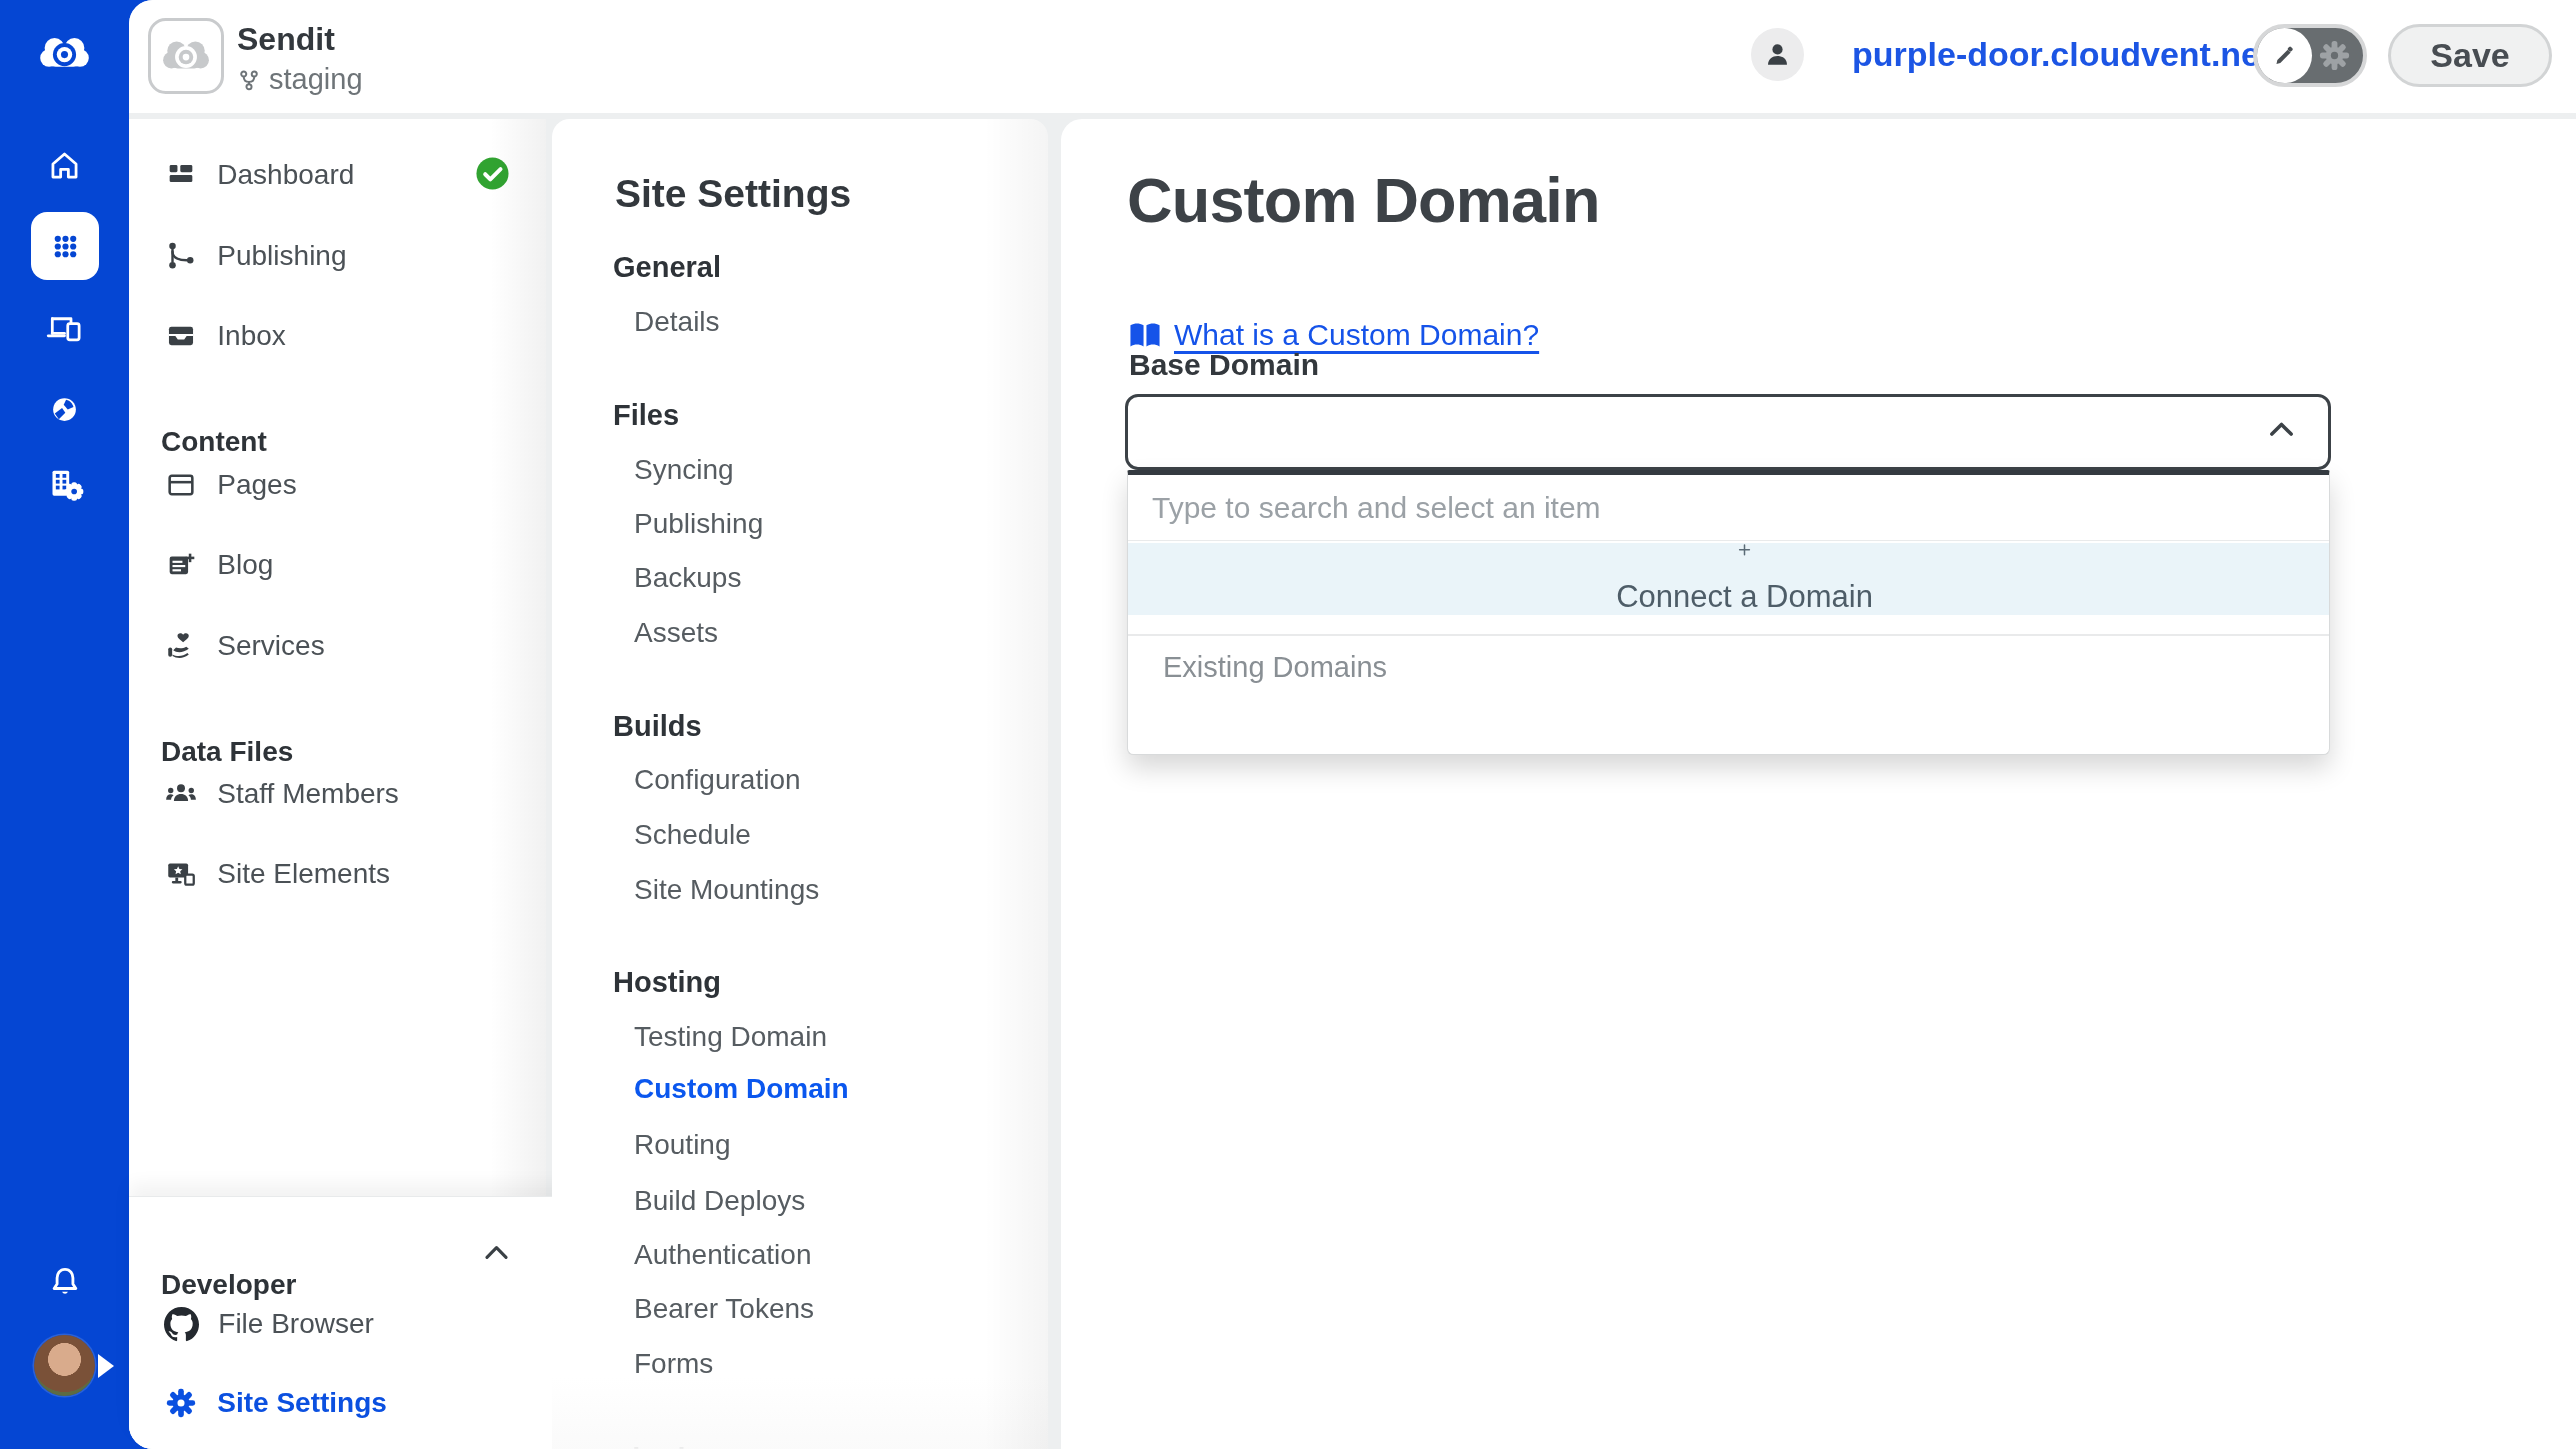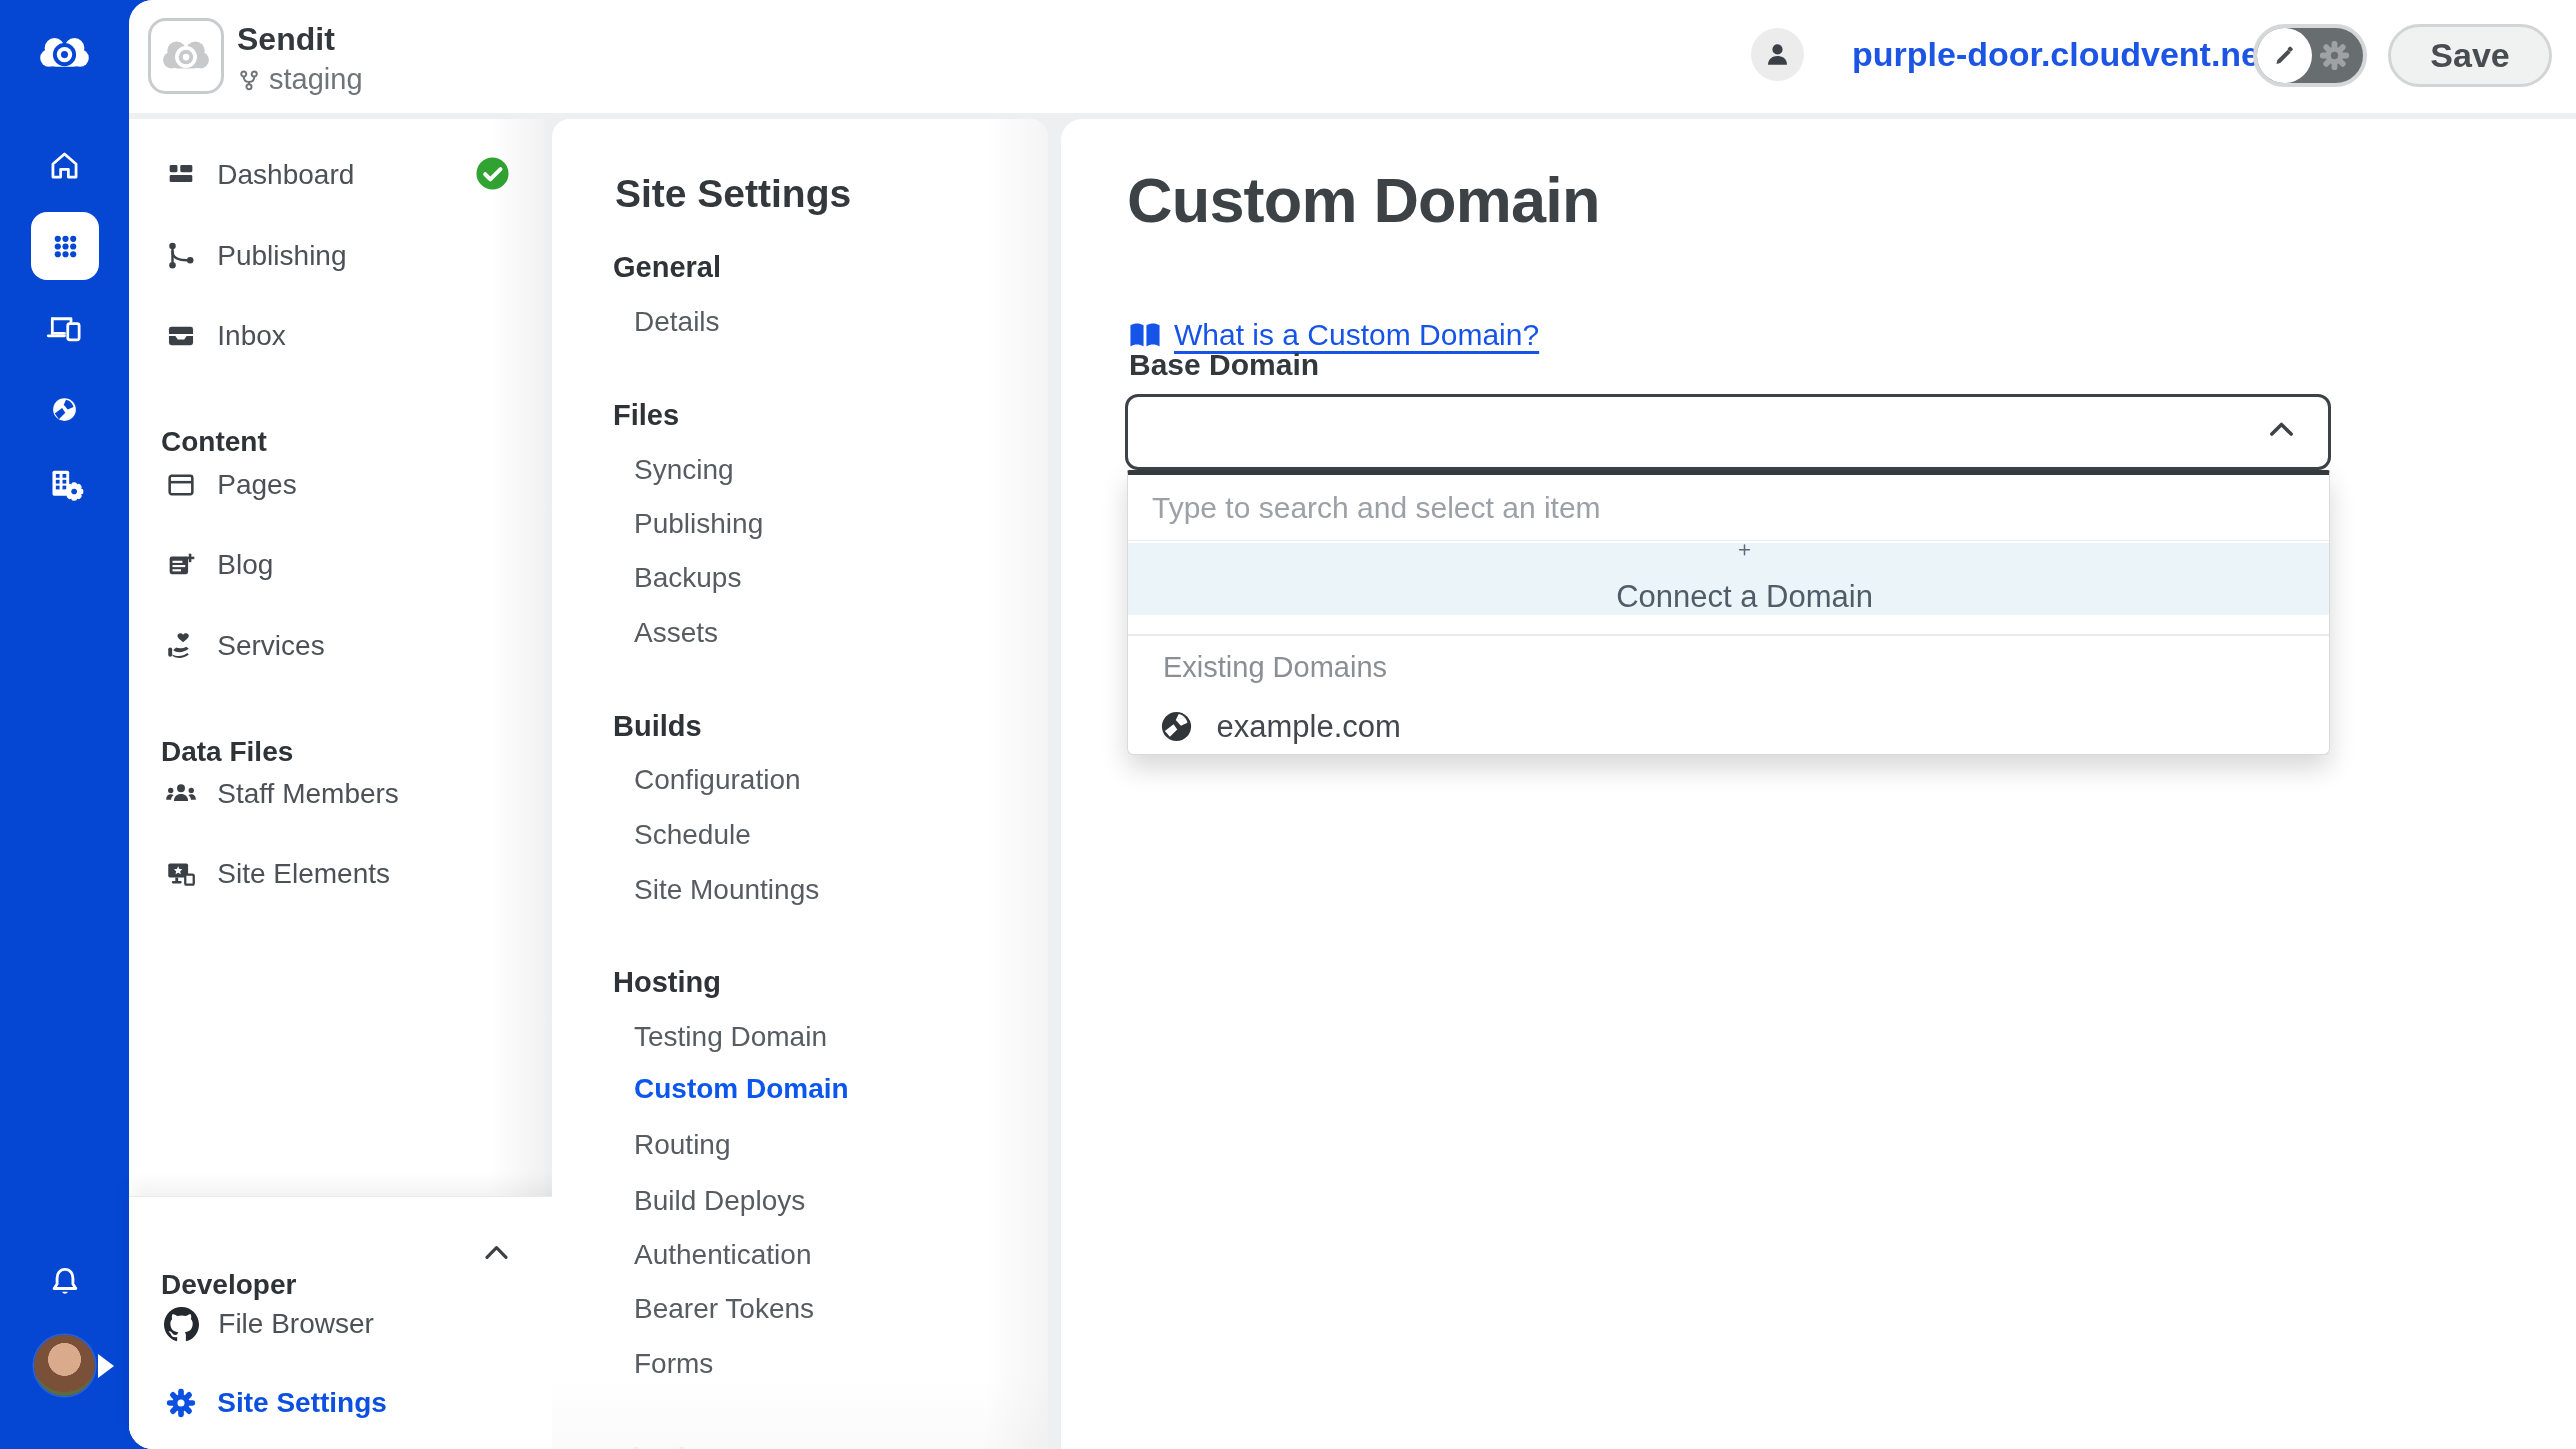--- a/index.html
+++ b/index.html
@@ -417,24 +417,16 @@
         <svg width="29" height="29" viewBox="0 0 36 36" fill="none" stroke="#5a6a76" stroke-width="4" stroke-linecap="round">
           <path d="M18 5 V31"></path>
             <path d="M5 18 H31"></path>
         </svg>
         <span>Connect a Domain</span>
       </div>
 
       <div class="dd-divider"></div>
       <div class="dd-group">Existing Domains</div>
 
-      <div class="dd-option">
-        <svg width="35" height="35" viewBox="0 0 48 48">
-          <circle cx="24" cy="24" r="20" fill="#2f3539"></circle>
-          <path d="M8 30 l12 -9 l5 7 l-10 10 z" fill="#fff"></path>
-          <path d="M27 7 c7 1.5 11 7 12 12 l-9 4 l-7 -8 z" fill="#fff"></path>
-        </svg>
-        <span>example.com</span>
-      </div>
     </div>
   </main>
 </div>
 
 
 </body></html>

